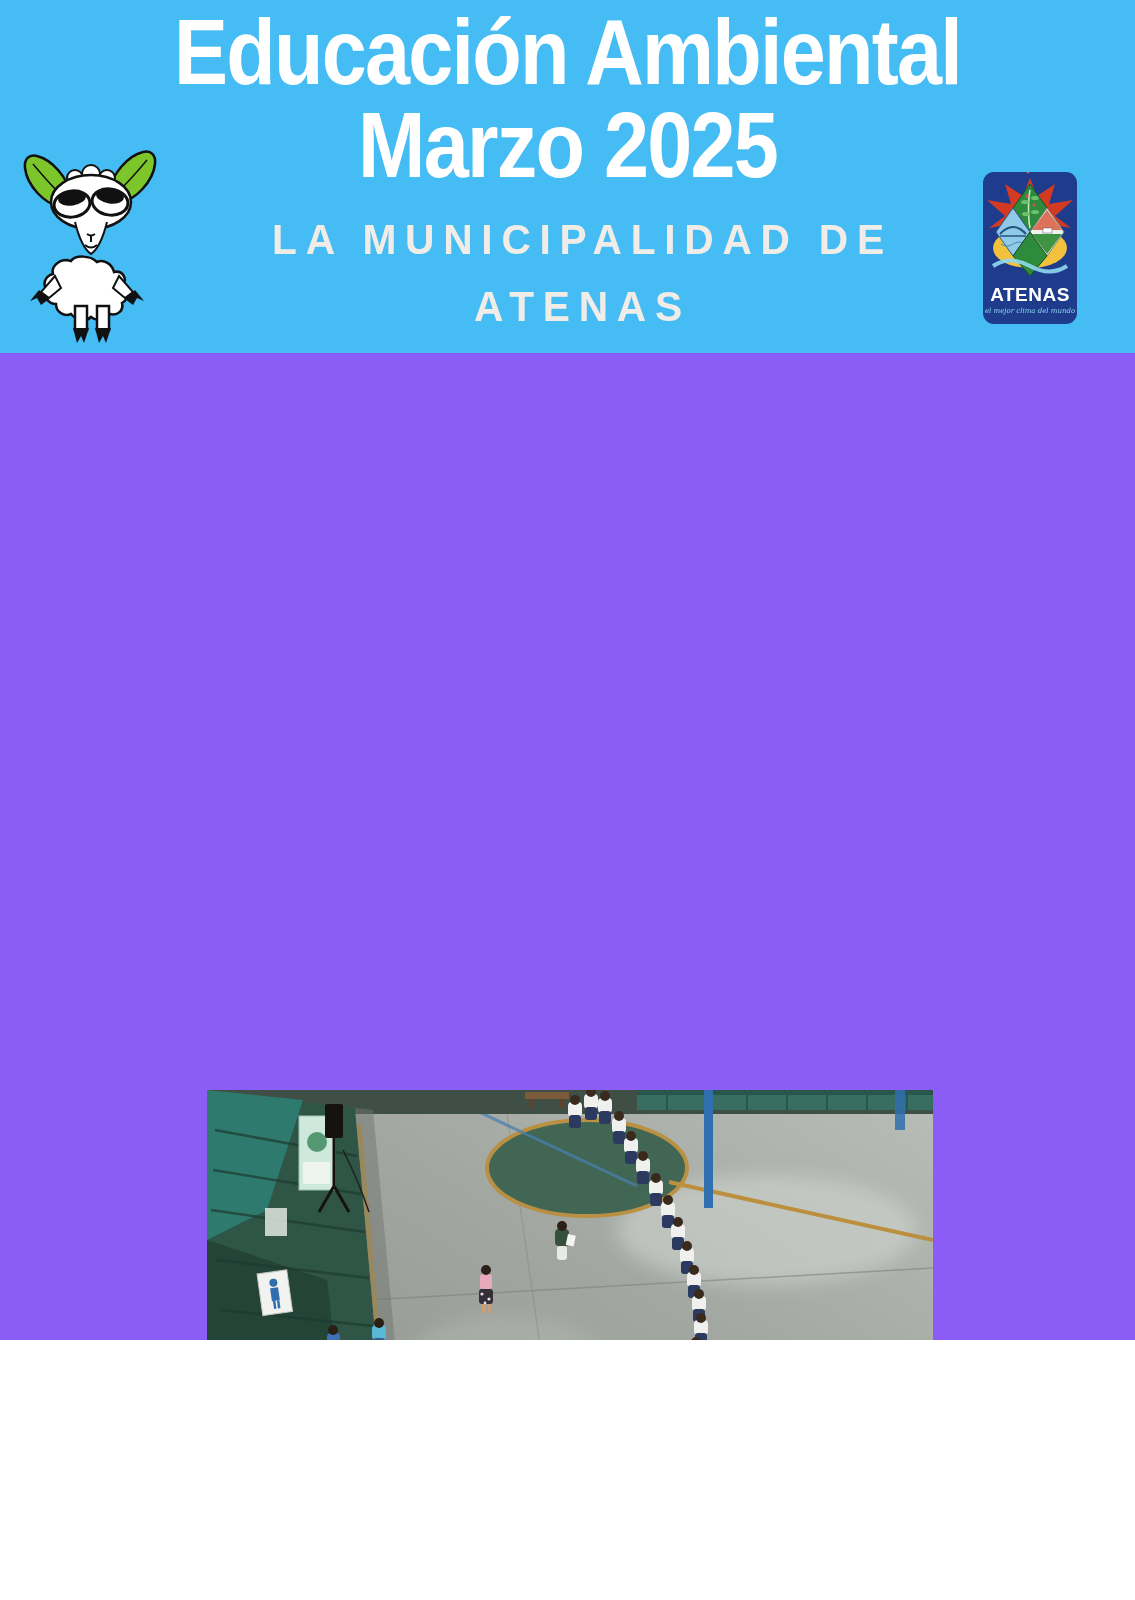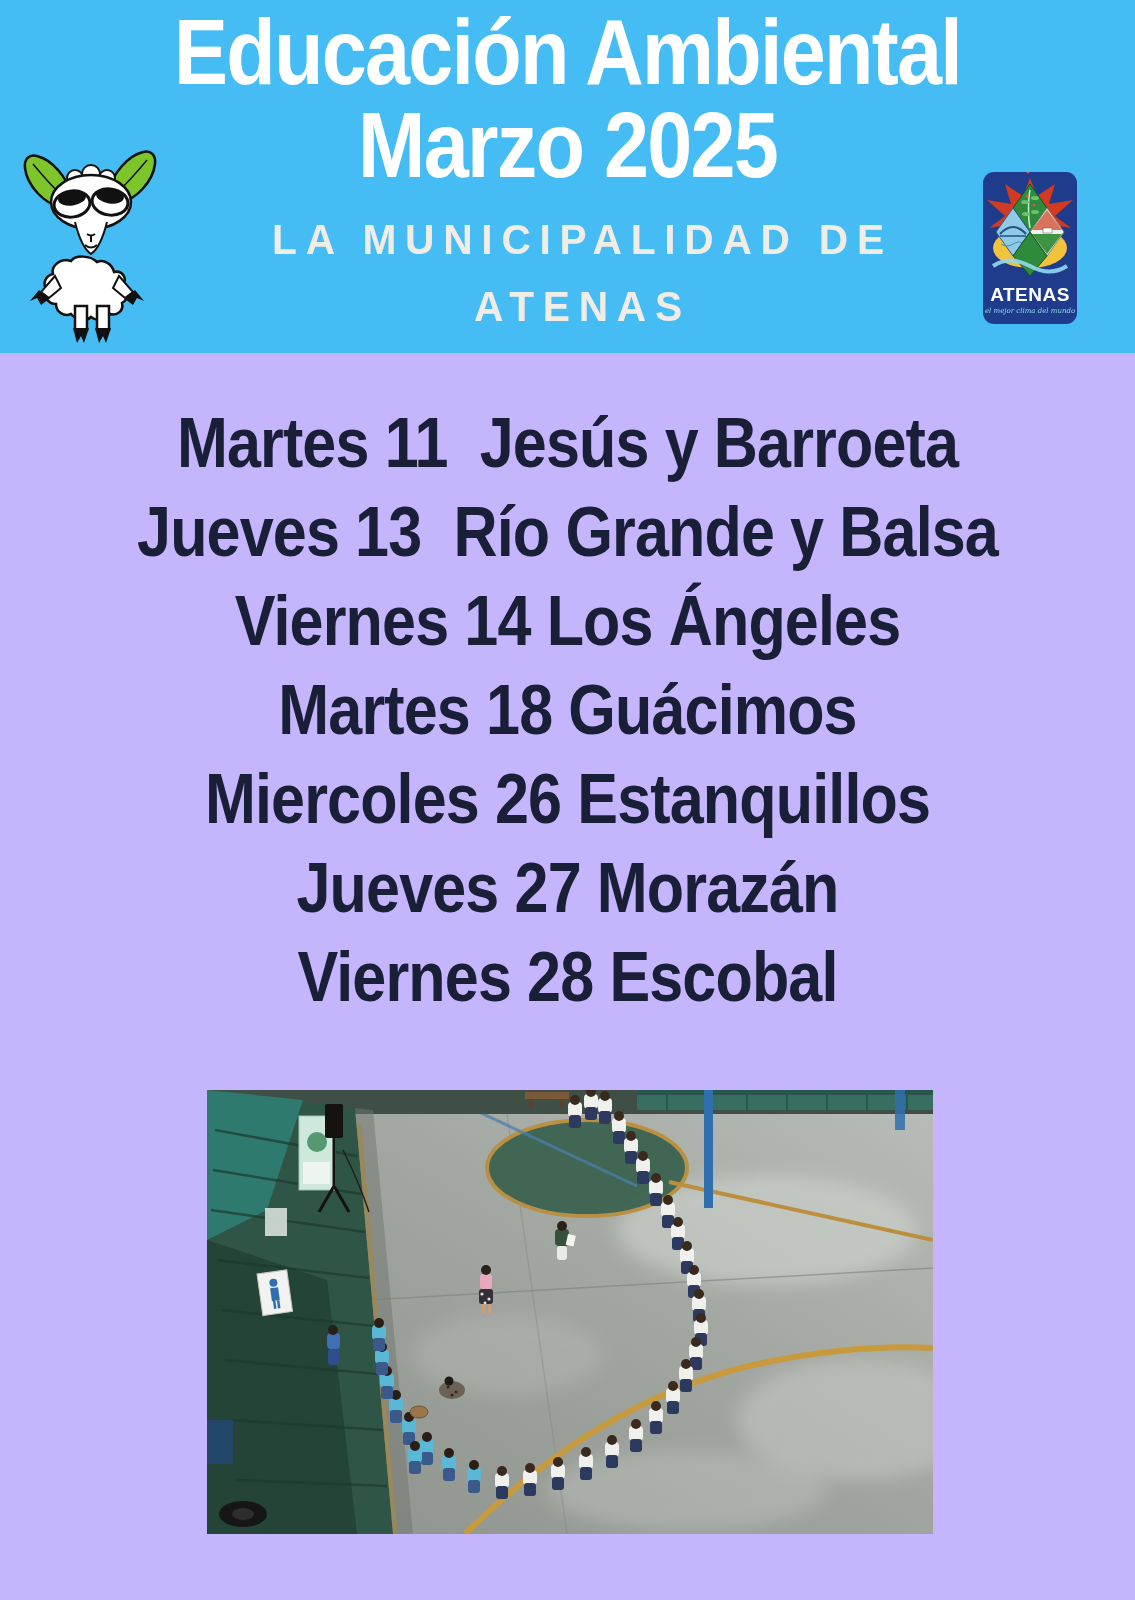--- a/index.html
+++ b/index.html
@@ -1,19 +1,19 @@
 <!DOCTYPE html>
 <html><head>
 <meta charset="utf-8">
 <style>
   html,body{margin:0;padding:0;background:#ffffff;}
   .page{
     position:relative;
-    width:1135px;height:1600px;
-    background:#c4b5fd;
+    width:1135px;height:1340px;
+    background:#8b5cf6;
     overflow:hidden;
     font-family:"Liberation Sans",sans-serif;
   }
   
   .header{
     position:absolute;left:0;top:0;width:1135px;height:353px;
     background:#45BCF3;
   }
   .title{
     position:absolute;left:0;right:0;top:6px;
@@ -139,29 +139,20 @@
         <rect x="60" y="56" width="9" height="5" fill="#ffffff" stroke="#555" stroke-width=".5"></rect>
 
         <polygon points="47,60 64,84 47,104 30,84" fill="#2E8B3C" stroke="#184f22" stroke-width="1"></polygon>
         <path d="M10,94 Q27,83 47,94 Q67,105 84,94" fill="none" stroke="#8fd9f2" stroke-width="4" opacity=".9"></path>
       </g>
       <text x="47" y="129" text-anchor="middle" font-family="Liberation Sans, sans-serif" font-size="19" font-weight="bold" fill="#FFFFFF" letter-spacing="0.5">ATENAS</text>
       <text x="47" y="141" text-anchor="middle" font-family="DejaVu Serif, serif" font-style="italic" font-size="7" fill="#8FD9F2">el mejor clima del mundo</text>
     </svg>
   </div>
 
-  <div class="schedule">
-    <div class="line">Martes 11  Jesús y Barroeta</div>
-    <div class="line">Jueves 13  Río Grande y Balsa</div>
-    <div class="line">Viernes 14 Los Ángeles</div>
-    <div class="line">Martes 18 Guácimos</div>
-    <div class="line">Miercoles 26 Estanquillos</div>
-    <div class="line">Jueves 27 Morazán</div>
-    <div class="line">Viernes 28 Escobal</div>
-  </div>
 
   <div class="photo">
     <svg width="726" height="444" viewBox="0 0 726 444">
       <defs>
         <linearGradient id="floorG" x1="0" y1="1" x2="1" y2="0">
           <stop offset="0" stop-color="#8d918b"></stop>
           <stop offset="0.55" stop-color="#a2a6a0"></stop>
           <stop offset="1" stop-color="#b9bdb7"></stop>
         </linearGradient>
         <filter id="soft" x="-40%" y="-40%" width="180%" height="180%">

